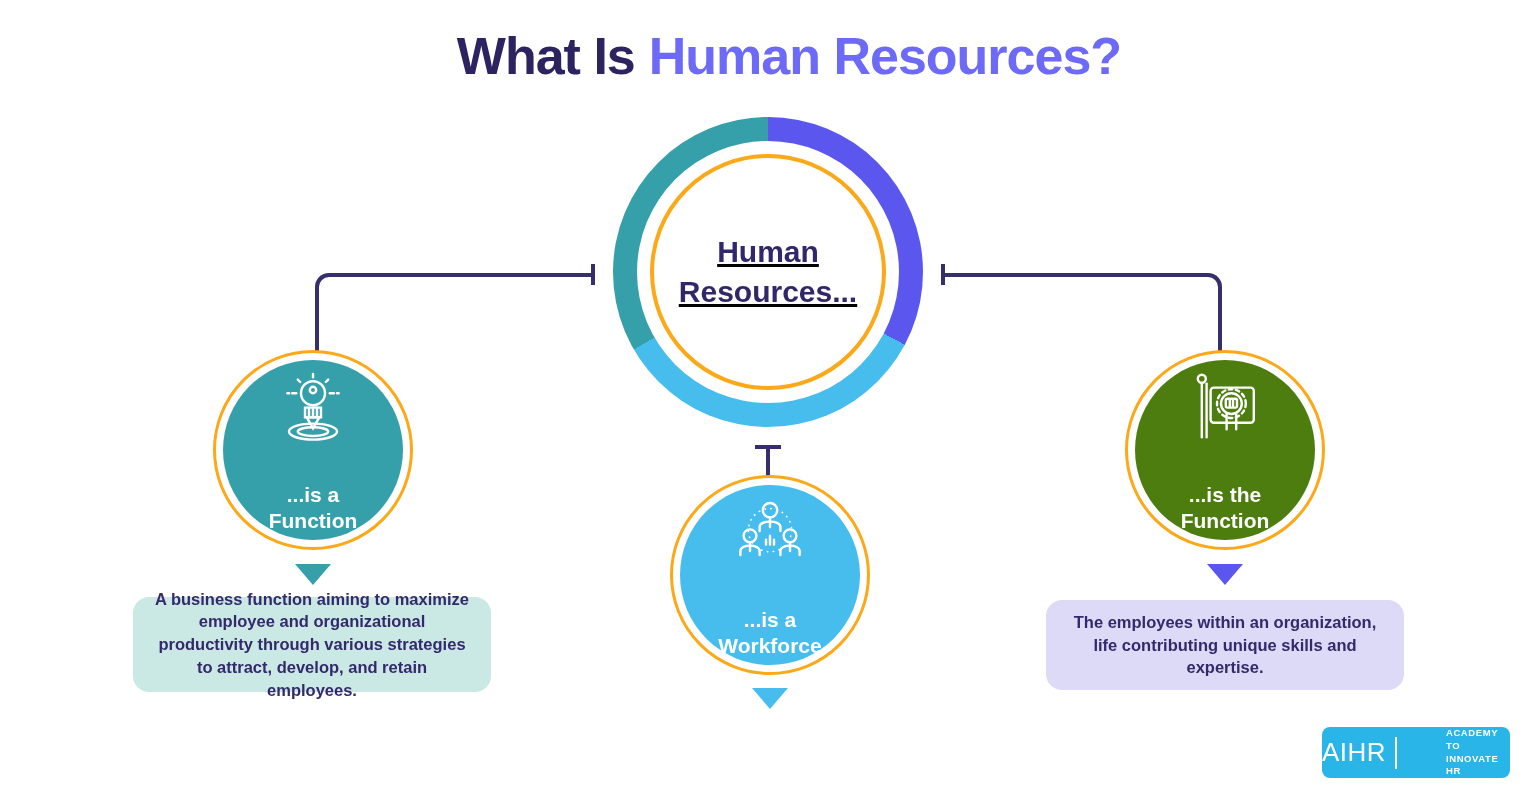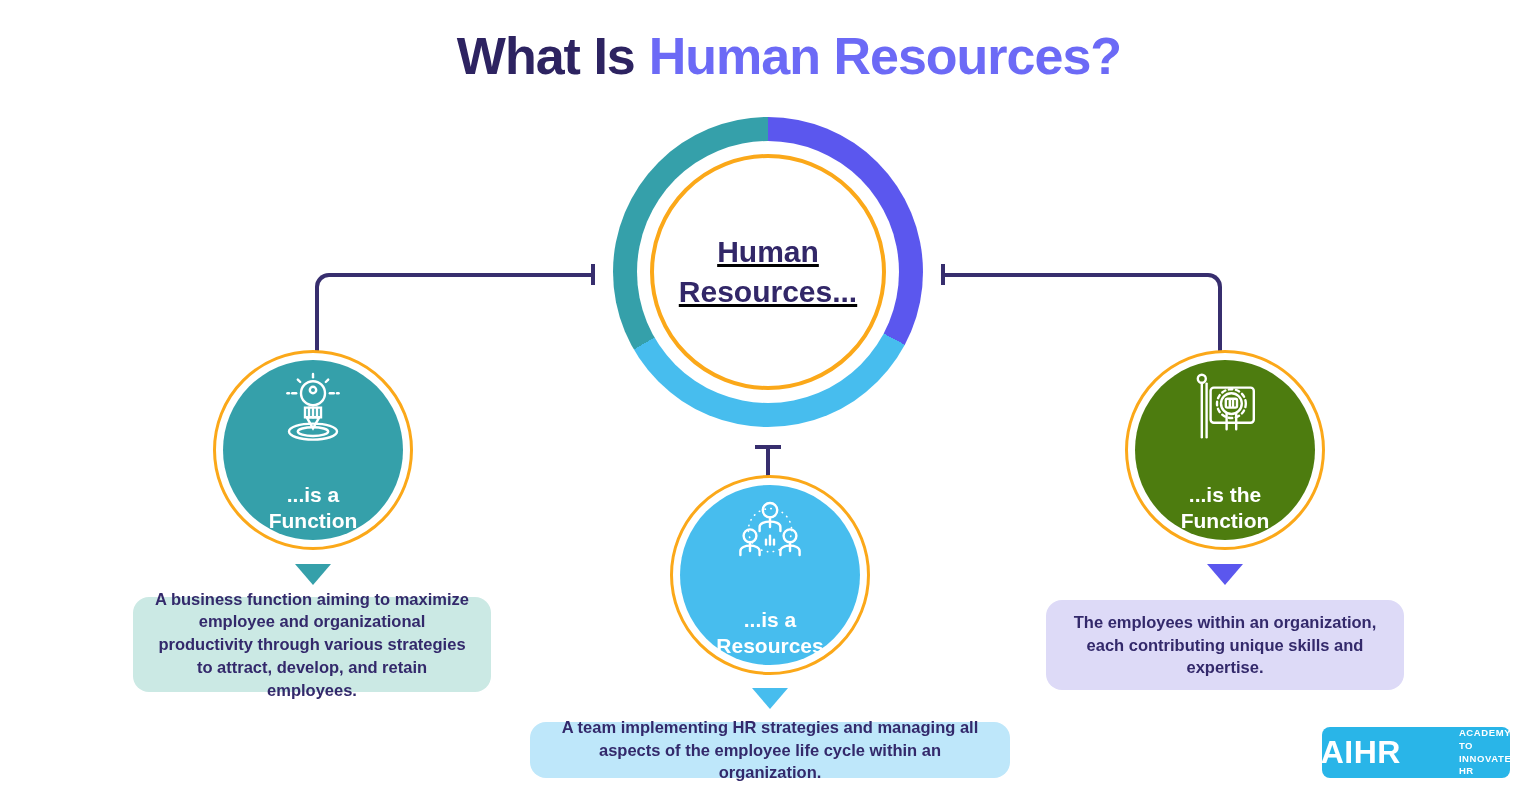--- a/index.html
+++ b/index.html
@@ -157,22 +157,22 @@
     position: absolute;
     left: 1322px; top: 727px;
     width: 188px; height: 51px;
     background: #29B5E8;
     border-radius: 8px;
     display: flex; align-items: center; justify-content: center;
     gap: 9px;
     color: #ffffff;
   }
   .logo-brand {
-    font-size: 32px;
-    font-weight: 700;
+    font-size: 26px;
+    font-weight: 400;
     letter-spacing: 0.5px;
   }
   .logo-divider { width: 2px; height: 32px; background: #ffffff; }
   .logo-tagline {
     font-size: 9.5px;
     font-weight: 700;
     letter-spacing: 0.6px;
     line-height: 1.35;
     text-align: left;
     margin-left: 40px;
@@ -243,28 +243,25 @@
         <line x1="25" y1="59" x2="25" y2="70"></line>
         <circle cx="75" cy="51" r="8"></circle>
         <path d="M63 75 v-5 c0 -9 24 -9 24 0 v5"></path>
         <line x1="75" y1="59" x2="75" y2="70"></line>
         <line x1="45" y1="56" x2="45" y2="62"></line>
         <line x1="50" y1="51" x2="50" y2="62"></line>
         <line x1="55" y1="56" x2="55" y2="62"></line>
       </svg>
       <div class="circle-label">
         <div>...is a</div>
-        <div>Resources</div>
+        <div>Workforce</div>
       </div>
     </div>
   </div>
   <div class="arrow arrow-department"></div>
-  <div class="desc-box box-department">
-    <span>A team implementing HR strategies and managing all aspects of the employee life cycle within an organization.</span>
-  </div>
 
   <div class="branch-circle branch-workforce pos-workforce">
     <div class="circle-inner">
       <svg class="circle-icon" viewBox="0 0 100 100" fill="none" stroke="#ffffff" stroke-width="3" stroke-linecap="round">
         <circle cx="21" cy="11" r="5"></circle>
         <line x1="21" y1="17" x2="21" y2="84"></line>
         <line x1="27" y1="17" x2="27" y2="84"></line>
         <rect x="32" y="22" width="54" height="44" rx="4"></rect>
         <circle cx="58" cy="42" r="18" stroke-dasharray="4.5 4.5"></circle>
         <circle cx="58" cy="42" r="13"></circle>
@@ -274,21 +271,21 @@
         <path d="M52 54 v20 M64 54 v20"></path>
       </svg>
       <div class="circle-label">
         <div>...is the</div>
         <div>Function</div>
       </div>
     </div>
   </div>
   <div class="arrow arrow-workforce"></div>
   <div class="desc-box box-workforce">
-    <span>The employees within an organization, each contributing unique skills and expertise.</span>
+    <span>The employees within an organization, life contributing unique skills and expertise.</span>
   </div>
 
   <div class="logo">
     <span class="logo-brand">AIHR</span>
     <span class="logo-divider"></span>
     <span class="logo-tagline">
       <div>ACADEMY TO</div>
       <div>INNOVATE HR</div>
     </span>
   </div>

